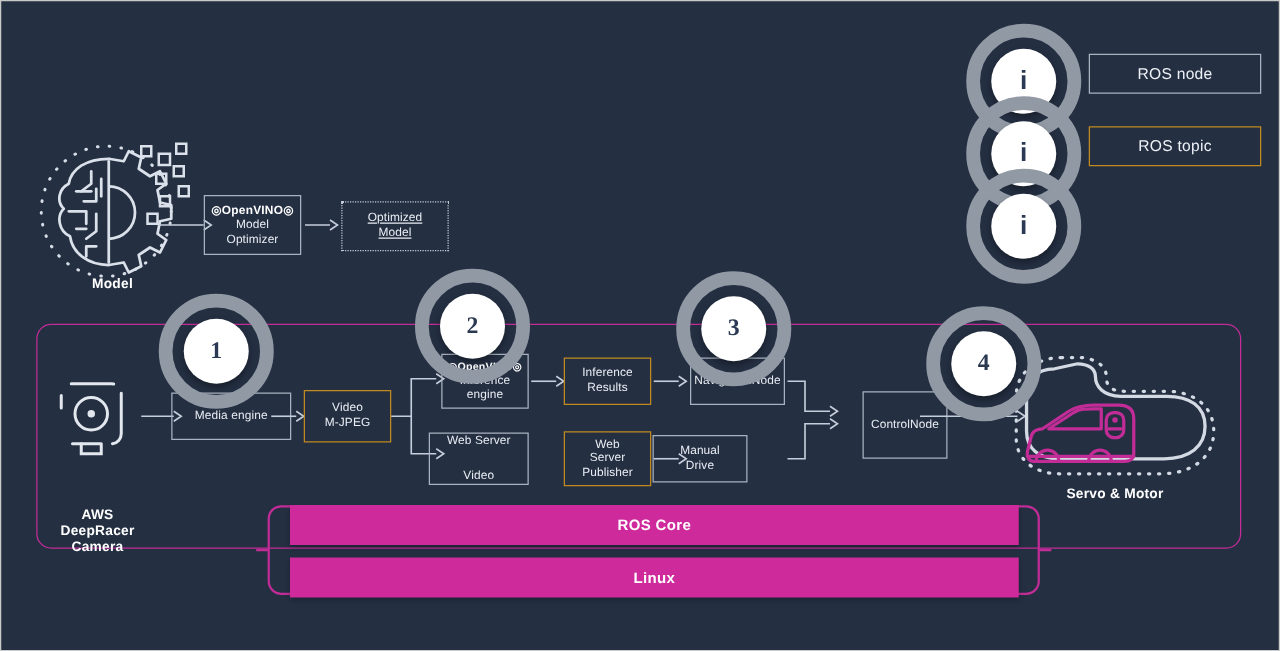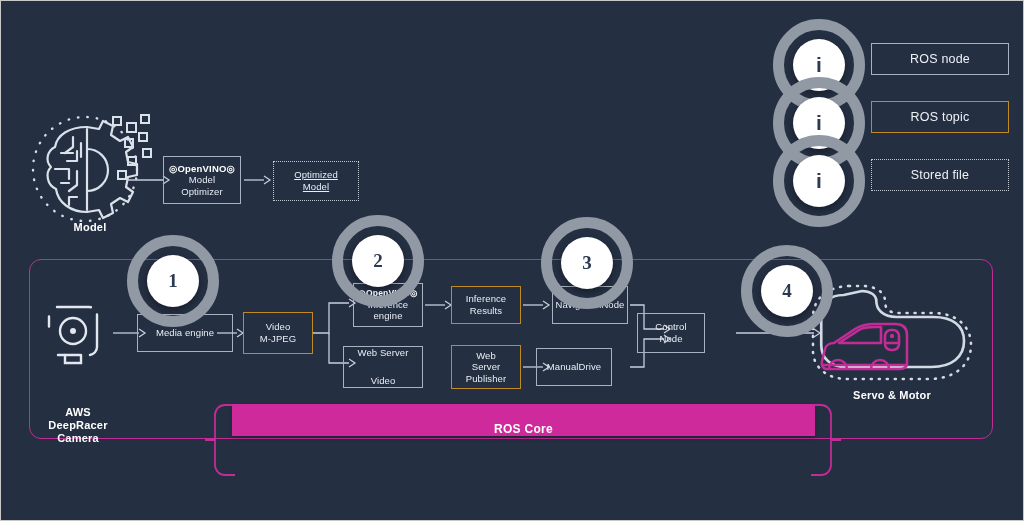--- a/index.html
+++ b/index.html
@@ -58,21 +58,21 @@
 
   
   #pipeline-frame {
     border: 1.6px solid #C12C97;
     border-radius: 12px;
   }
 
   
   .bar {
     background: #CE2A9C;
-    display: flex; align-items: flex-end; justify-content: center;
+    display: flex; align-items: center; justify-content: center;
     color: #ffffff; font-weight: bold; font-size: 12px;
     letter-spacing: .3px;
     box-shadow: 0 2px 4px rgba(0,0,0,.25);
   }
 
   
   .marker { width: 92px; height: 92px; }
   .marker .ring {
     position: absolute; inset: 0;
     border-radius: 50%;
@@ -121,23 +121,20 @@
       <div class="ring"></div>
       <div class="disc">i</div>
     </div>
 
     <div class="abs legend-box" style="left:98px; top:24px; width:138px; height:32px; border:1px solid #a9b2c0;">
       <span>ROS node</span>
     </div>
     <div class="abs legend-box" style="left:98px; top:82px; width:138px; height:32px; border:1px solid #C08A21;">
       <span>ROS topic</span>
     </div>
-    <div class="abs legend-box" style="left:98px; top:140px; width:138px; height:32px; border:1px dotted #c2c9d4;">
-      <span>Stored file</span>
-    </div>
   </div>
 
   <div class="abs" style="left:24px; top:108px; width:130px; height:120px;">
     <svg width="130" height="120" viewBox="0 0 130 120">
 
       <circle cx="60" cy="60" r="52" fill="none" stroke="#d7dde6" stroke-width="2.4" stroke-linecap="round" stroke-dasharray="0.5 9"></circle>
 
       <g fill="none" stroke="#dbe1ea" stroke-width="2.2" stroke-linejoin="round">
         <path d="M62 18 L74 20 L78 12 L88 17 L86 26 L95 32 L103 28 L108 38 L101 43
                  L103 53 L112 55 L112 66 L103 68 L101 78 L108 83 L103 93 L95 89
@@ -296,37 +293,37 @@
       <line x1="0" y1="7" x2="20" y2="7" stroke="#c7cedb" stroke-width="1.3"></line>
       <path d="M20 3 L26 7 L20 11" fill="none" stroke="#c7cedb" stroke-width="1.3"></path>
     </svg>
   </div>
 
   <div class="abs node ros-node" style="left:551px; top:285px; width:76px; height:38px; flex-direction:row;">
     <div>Navigation</div>
     <div>Node</div>
   </div>
 
-  <div class="abs node ros-node" style="left:535px; top:347px; width:76px; height:38px; flex-direction:row;">
+  <div class="abs node ros-node" style="left:521px; top:347px; width:76px; height:38px; flex-direction:column;">
     <div>Manual</div>
     <div>Drive</div>
   </div>
 
   <div class="abs" style="left:629px; top:296px; width:42px; height:78px;">
     <svg width="42" height="78" viewBox="0 0 42 78">
       <g fill="none" stroke="#c7cedb" stroke-width="1.3">
         <path d="M0 8 H14 V32 H34"></path>
         <path d="M0 70 H14 V42 H34"></path>
         <path d="M34 28 L40 32 L34 36"></path>
         <path d="M34 38 L40 42 L34 46"></path>
       </g>
     </svg>
   </div>
 
-  <div class="abs node ros-node" style="left:636px; top:312px; width:68px; height:40px; flex-direction:column;">
+  <div class="abs node ros-node" style="left:689px; top:312px; width:68px; height:54px; flex-direction:row;">
     <div>Control</div>
     <div>Node</div>
   </div>
 
   <div class="abs" style="left:735px; top:325px; width:86px; height:14px;">
     <svg width="86" height="14" viewBox="0 0 86 14">
       <line x1="0" y1="7" x2="78" y2="7" stroke="#c7cedb" stroke-width="1.3"></line>
       <path d="M78 3 L84 7 L78 11" fill="none" stroke="#c7cedb" stroke-width="1.3"></path>
     </svg>
   </div>
@@ -375,20 +372,23 @@
   <div class="abs" style="left:810px; top:400px; width:30px; height:78px;">
     <svg width="30" height="78" viewBox="0 0 30 78">
       <path d="M30 39 H20 M20 39 V14 A10 10 0 0 0 10 4 H0
                M20 39 V64 A10 10 0 0 1 10 74 H0" fill="none" stroke="#C12C97" stroke-width="1.8"></path>
     </svg>
   </div>
 
   <div class="abs bar" style="left:231px; top:403px; width:583px; height:32px;">
     <span>ROS Core</span>
   </div>
+  <div class="abs bar" style="left:231px; top:445px; width:583px; height:32px;">
+    <span>Linux</span>
+  </div>
 
   <div class="abs marker" style="left:126px; top:234px;">
     <div class="ring"></div>
     <div class="disc">1</div>
   </div>
   <div class="abs marker" style="left:331px; top:214px;">
     <div class="ring"></div>
     <div class="disc">2</div>
   </div>
   <div class="abs marker" style="left:540px; top:216px;">

